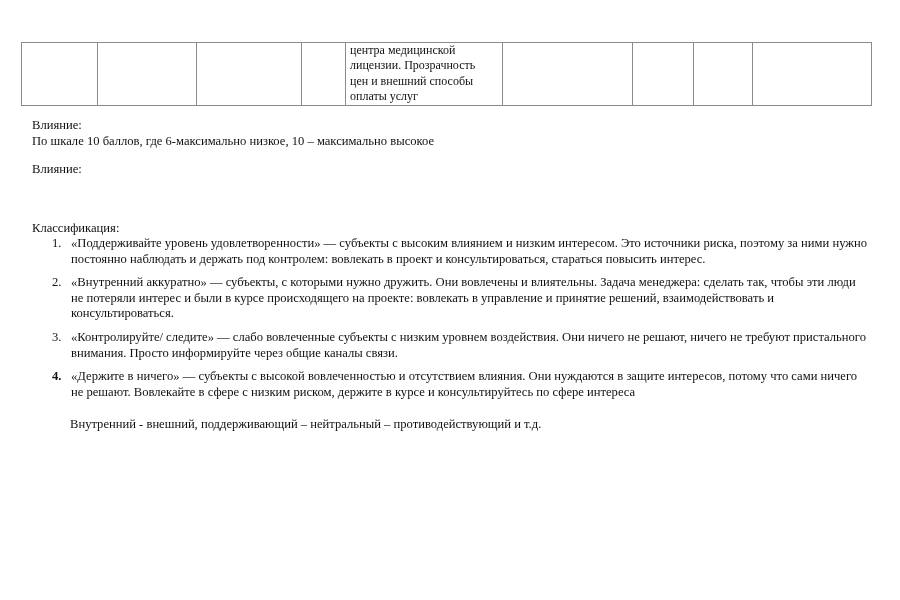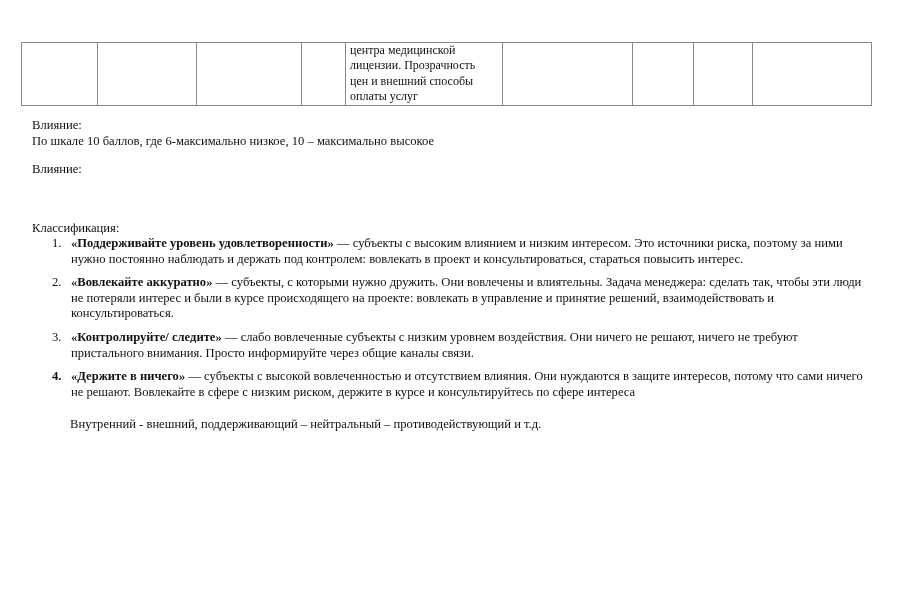--- a/index.html
+++ b/index.html
@@ -16,21 +16,21 @@
       border: 1px solid #8a8a8a; padding: 0 4px; vertical-align: top;
       height: 58px; font-size: 12px; line-height: 15.4px;
     }
     .tbl td.txt { padding-top: 0px; }
     .block { position: absolute; left: 32px; }
     .p { margin: 0; white-space: nowrap; }
     ol.cls { position: absolute; left: 32px; top: 236px; margin: 0; padding: 0; list-style: none; width: 835px; }
     ol.cls li { position: relative; padding-left: 39px; margin-bottom: 8px; }
     ol.cls li .num { position: absolute; left: 20px; top: 0; }
     ol.cls li .num.bold { font-weight: bold; }
-    b { font-weight: bold; margin-top: 35px; }
+    b { font-weight: normal; margin-top: 35px; }
     .footer-line { position: absolute; left: 70px; top: 417px; white-space: nowrap; }
   </style>
 </head>
 <body>
 
 <table class="tbl">
   <colgroup>
     <col style="width:76px">
       <col style="width:99px">
       <col style="width:105px">
@@ -74,21 +74,21 @@
   <p class="p">Классификация:</p>
 </div>
 
 <ol class="cls">
   <li>
     <span class="num">1.</span>
     <b>«Поддерживайте уровень удовлетворенности»</b><span> — субъекты с высоким влиянием и низким интересом. Это источники риска, поэтому за ними нужно постоянно наблюдать и держать под контролем: вовлекать в проект и консультироваться, стараться повысить интерес.</span>
   </li>
   <li>
     <span class="num">2.</span>
-    <b>«Вовлекайте аккуратно»</b><span> — субъекты, с которыми нужно дружить. Они вовлечены и влиятельны. Задача менеджера: сделать так, чтобы эти люди не потеряли интерес и были в курсе происходящего на проекте: вовлекать в управление и принятие решений, взаимодействовать и консультироваться.</span>
+    <b>«Внутренний аккуратно»</b><span> — субъекты, с которыми нужно дружить. Они вовлечены и влиятельны. Задача менеджера: сделать так, чтобы эти люди не потеряли интерес и были в курсе происходящего на проекте: вовлекать в управление и принятие решений, взаимодействовать и консультироваться.</span>
   </li>
   <li>
     <span class="num">3.</span>
     <b>«Контролируйте/ следите»</b><span> — слабо вовлеченные субъекты с низким уровнем воздействия. Они ничего не решают, ничего не требуют пристального внимания. Просто информируйте через общие каналы связи.</span>
   </li>
   <li>
     <span class="num bold">4.</span>
     <b>«Держите в ничего»</b><span> — субъекты с высокой вовлеченностью и отсутствием влияния. Они нуждаются в защите интересов, потому что сами ничего не решают. Вовлекайте в сфере с низким риском, держите в курсе и консультируйтесь по сфере интереса</span>
   </li>
 </ol>

